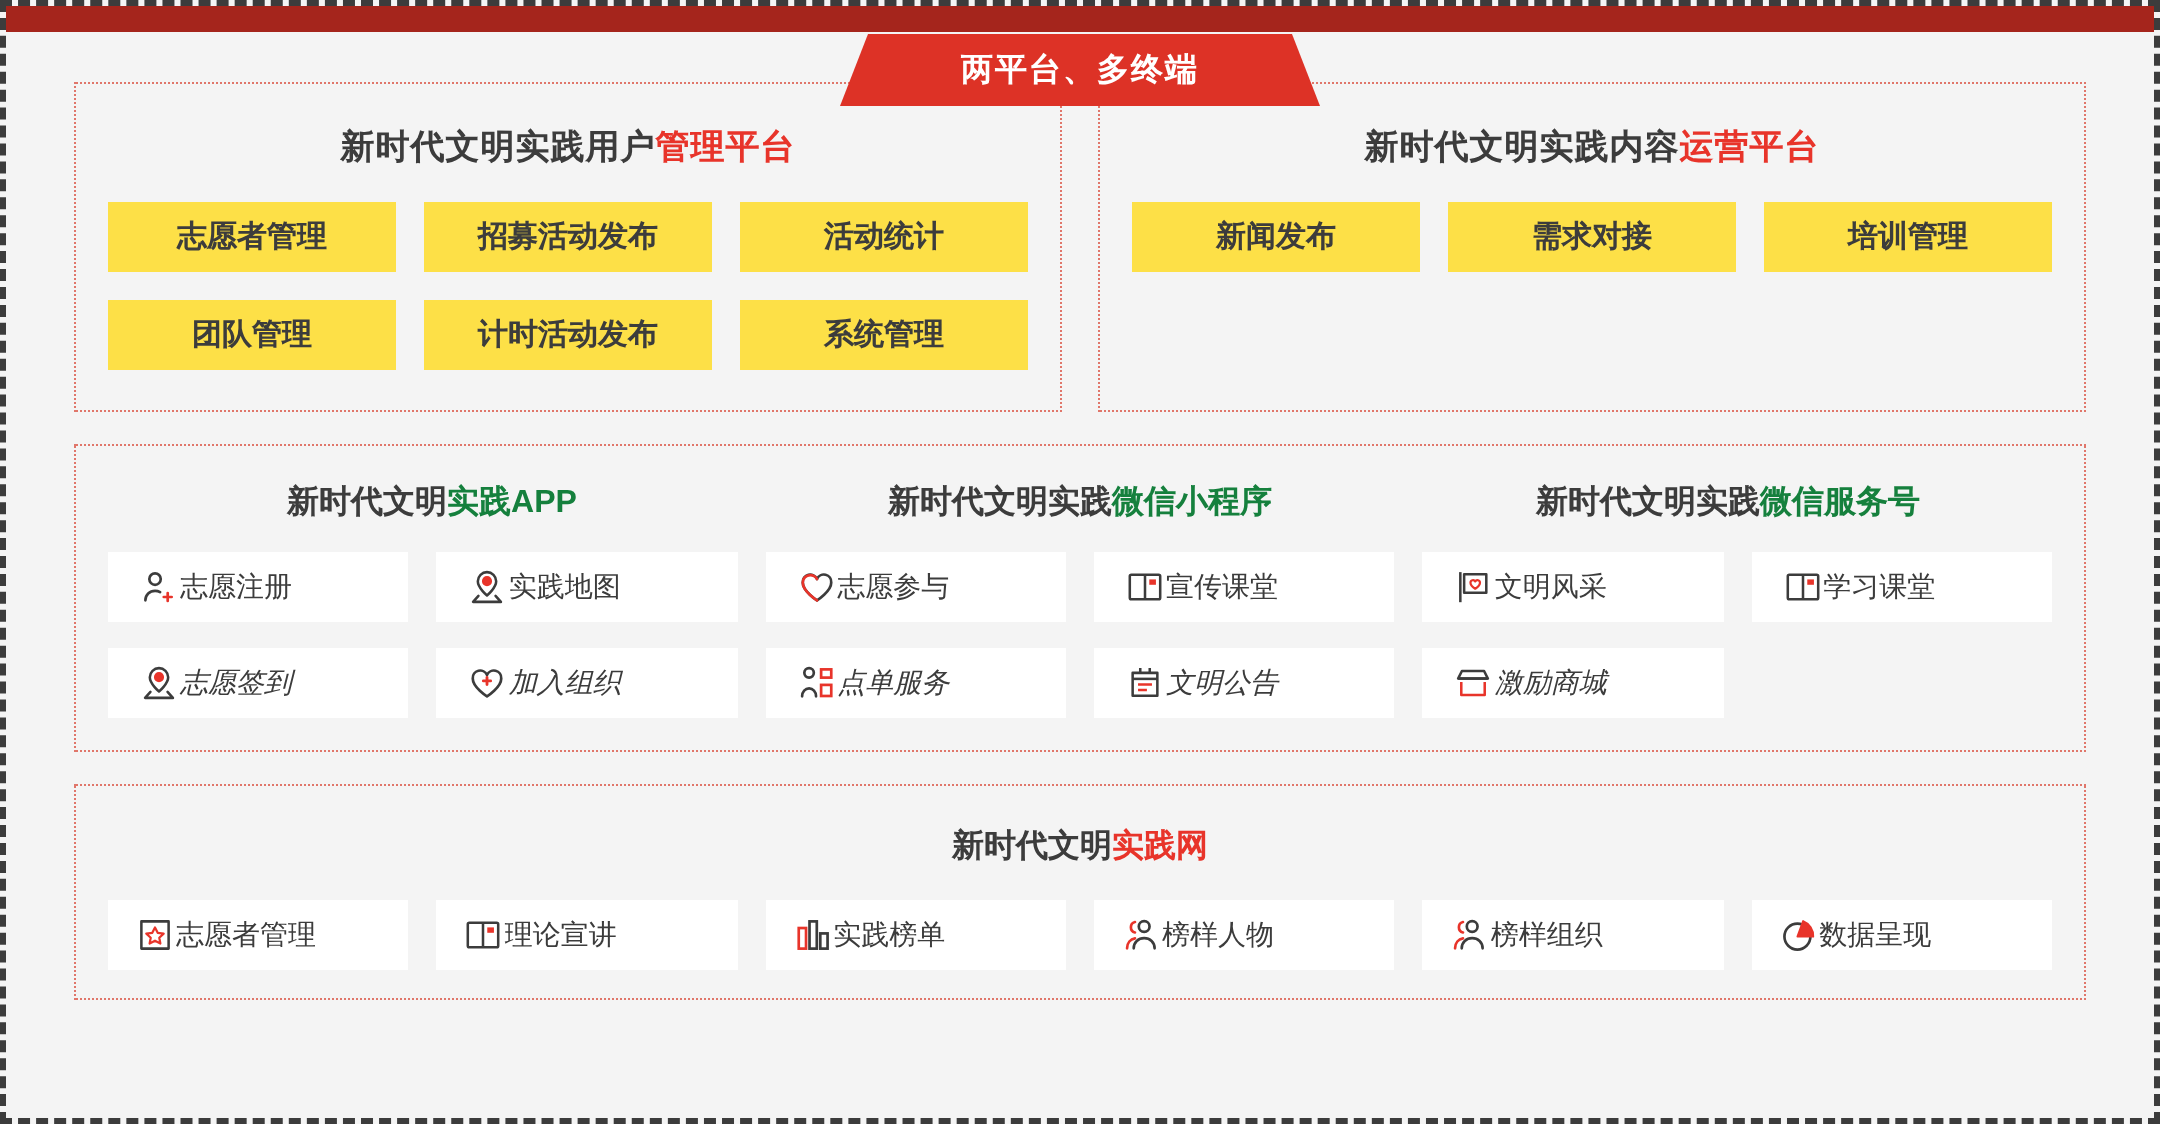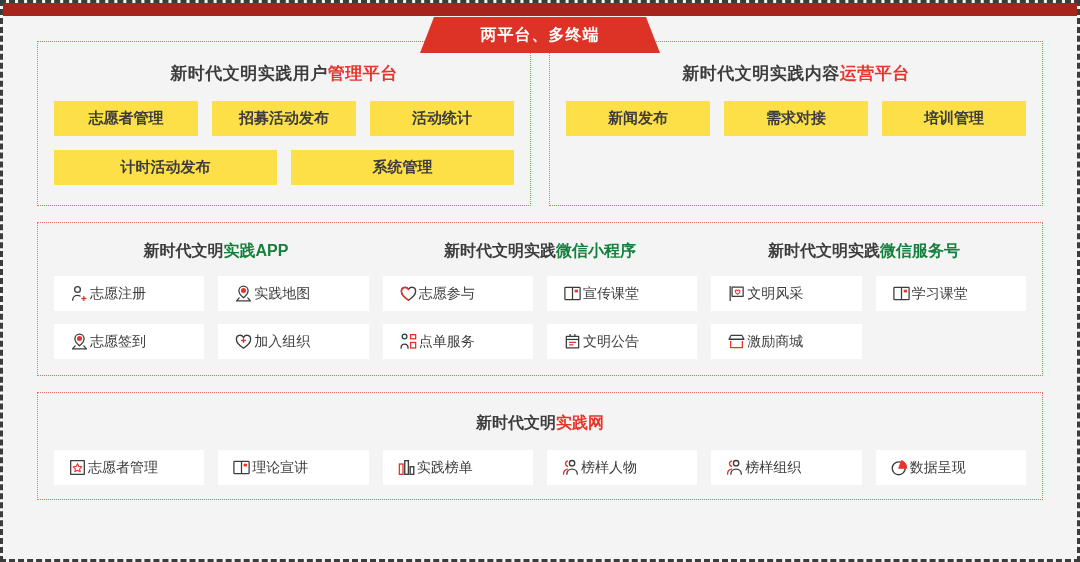--- a/index.html
+++ b/index.html
@@ -81,21 +81,21 @@
   }
   .mid-heads > div{
     flex:1;text-align:center;
     font-size:16px;font-weight:bold;color:#3c3c3c;
     padding:6px 0 14px 0;
   }
   .mid-heads .hl{color:#15803d;}
   .grid6{
     display:flex;gap:14px;margin-bottom:13px;
   }
-  .grid6:last-child{margin-bottom:2px;}
+  .grid6:last-child{margin-bottom:2px;font-style:italic;}
   .cell{
     flex:1;
     background:#ffffff;
     height:35px;
     display:flex;align-items:center;
     padding-left:16px;
     box-sizing:border-box;
     font-size:14px;color:#3c3c3c;
     gap:1px;
     white-space:nowrap;
@@ -139,20 +139,21 @@
       <div class="panel half">
         <div class="panel-title">
           <span>新时代文明实践用户</span><span class="hl">管理平台</span>
         </div>
         <div class="btn-row">
           <div class="btn">志愿者管理</div>
           <div class="btn">招募活动发布</div>
           <div class="btn">活动统计</div>
         </div>
         <div class="btn-row">
+          <div class="btn">团队管理</div>
           <div class="btn">计时活动发布</div>
           <div class="btn">系统管理</div>
         </div>
       </div>
 
       <div class="panel half">
         <div class="panel-title">
           <span>新时代文明实践内容</span><span class="hl">运营平台</span>
         </div>
         <div class="btn-row">

